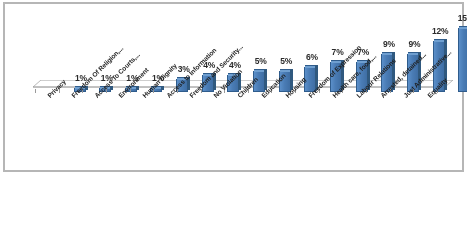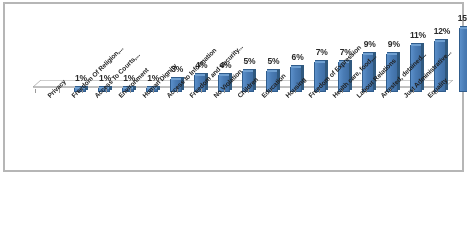--- a/index.html
+++ b/index.html
@@ -259,29 +259,20 @@
                 <div class="bar-side" style="height: 38.25px;"></div>
               </div>
             </div>
           </div>
           <div class="bar-col">
             <div class="bar-label" style="bottom: 43.25px;">9%</div>
             <div class="bar-wrap" style="height: 38.25px;">
               <div class="bar-front" style="height: 38.25px;">
                 <div class="bar-top"></div>
                 <div class="bar-side" style="height: 38.25px;"></div>
-              </div>
-            </div>
-          </div>
-          <div class="bar-col">
-            <div class="bar-label" style="bottom: 51.75px;">11%</div>
-            <div class="bar-wrap" style="height: 46.75px;">
-              <div class="bar-front" style="height: 46.75px;">
-                <div class="bar-top"></div>
-                <div class="bar-side" style="height: 46.75px;"></div>
               </div>
             </div>
           </div>
           <div class="bar-col">
             <div class="bar-label" style="bottom: 56px;">12%</div>
             <div class="bar-wrap" style="height: 51px;">
               <div class="bar-front" style="height: 51px;">
                 <div class="bar-top"></div>
                 <div class="bar-side" style="height: 51px;"></div>
               </div>

